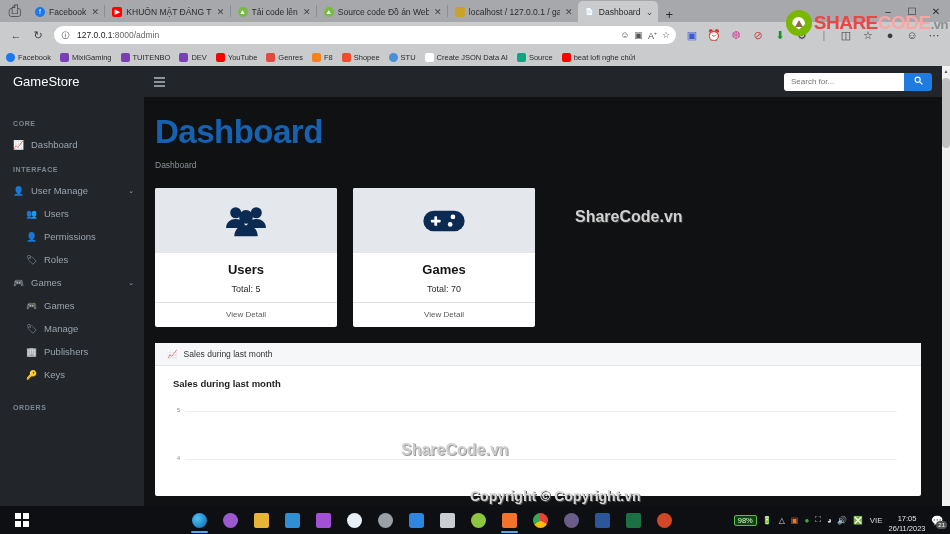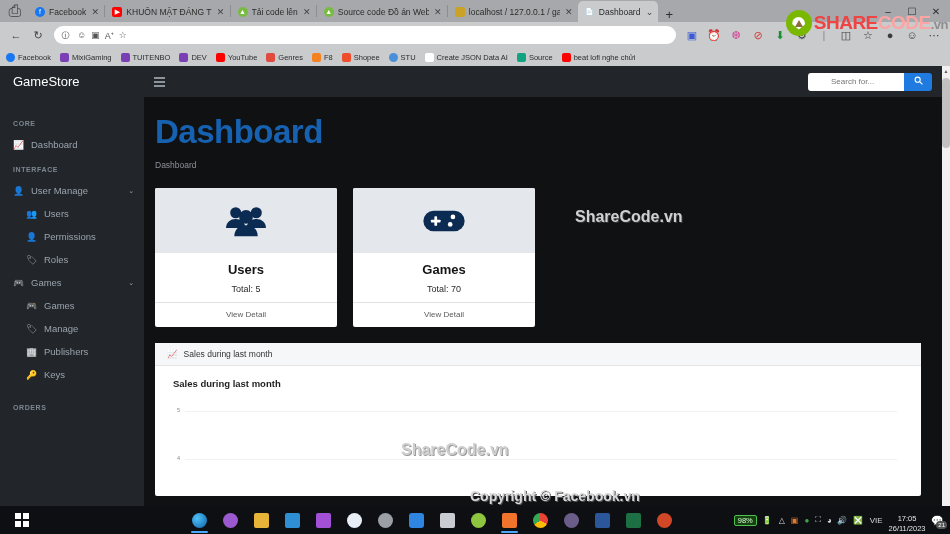--- a/index.html
+++ b/index.html
@@ -140,21 +140,21 @@
     height: 31px; background: #22262b; display: flex; align-items: center;
     padding: 0 18px 0 0;
   }
   .hamburger {
     width: 30px; height: 31px; display: flex; flex-direction: column;
     align-items: center; justify-content: center; gap: 2px;
   }
   .hamburger i { display: block; width: 11px; height: 2px; background: #8d949c; }
   .searchwrap { margin-left: auto; display: flex; height: 18px; border-radius: 3px; overflow: hidden; }
   .searchwrap input {
-    border: 0; width: 96px; font-size: 8px; padding: 0 23px;
+    border: 0; width: 120px; font-size: 8px; padding: 0 7px;
     background: #fff; color: #222; outline: none;
     font-family: "Liberation Sans", sans-serif;
   }
   .searchwrap button {
     border: 0; background: #1f7be0; color: #fff; width: 28px;
     font-size: 9px; cursor: pointer;
   }
 
   .page { padding: 18px 20px 0 11px; position: relative; height: 409px; }
   .page-title {
@@ -302,20 +302,21 @@
         <span>☐</span>
         <span>✕</span>
       </div>
     </div>
 
     <div class="toolbar">
       <div class="tb-icon">←</div>
       <div class="tb-icon">↻</div>
       <div class="omnibox">
         <span class="tb-icon" style="width:11px;height:11px;font-size:8px;">ⓘ</span>
+        <span class="url"><span>127.0.0.1</span><span class="dim">:8000/admin</span></span>
         <span class="omni-right">
           <span>☺</span>
           <span>▣</span>
           <span>A⁺</span>
           <span>☆</span>
         </span>
       </div>
       <div class="tb-icon" style="color:#3b5bd6;">▣</div>
       <div class="tb-icon">⏰</div>
       <div class="tb-icon" style="color:#d14d9a;">❆</div>
@@ -517,21 +518,21 @@
             <div class="chart-plot">
               <div class="y-tick" style="top:0;">5</div>
               <div class="grid-line" style="top:4px;"></div>
               <div class="y-tick" style="top:48px;">4</div>
               <div class="grid-line" style="top:52px;"></div>
               <div class="chart-wm">ShareCode.vn</div>
             </div>
           </div>
         </div>
 
-        <div class="copyright-wm">Copyright © Facebook.vn</div>
+        <div class="copyright-wm">Copyright © Copyright.vn</div>
       </div>
     </div>
   </div>
 
   <div class="vscroll">
     <div class="arrow" style="top:2px;">▲</div>
     <div class="thumb" style="top:12px;"></div>
   </div>
 
   <div class="taskbar">

